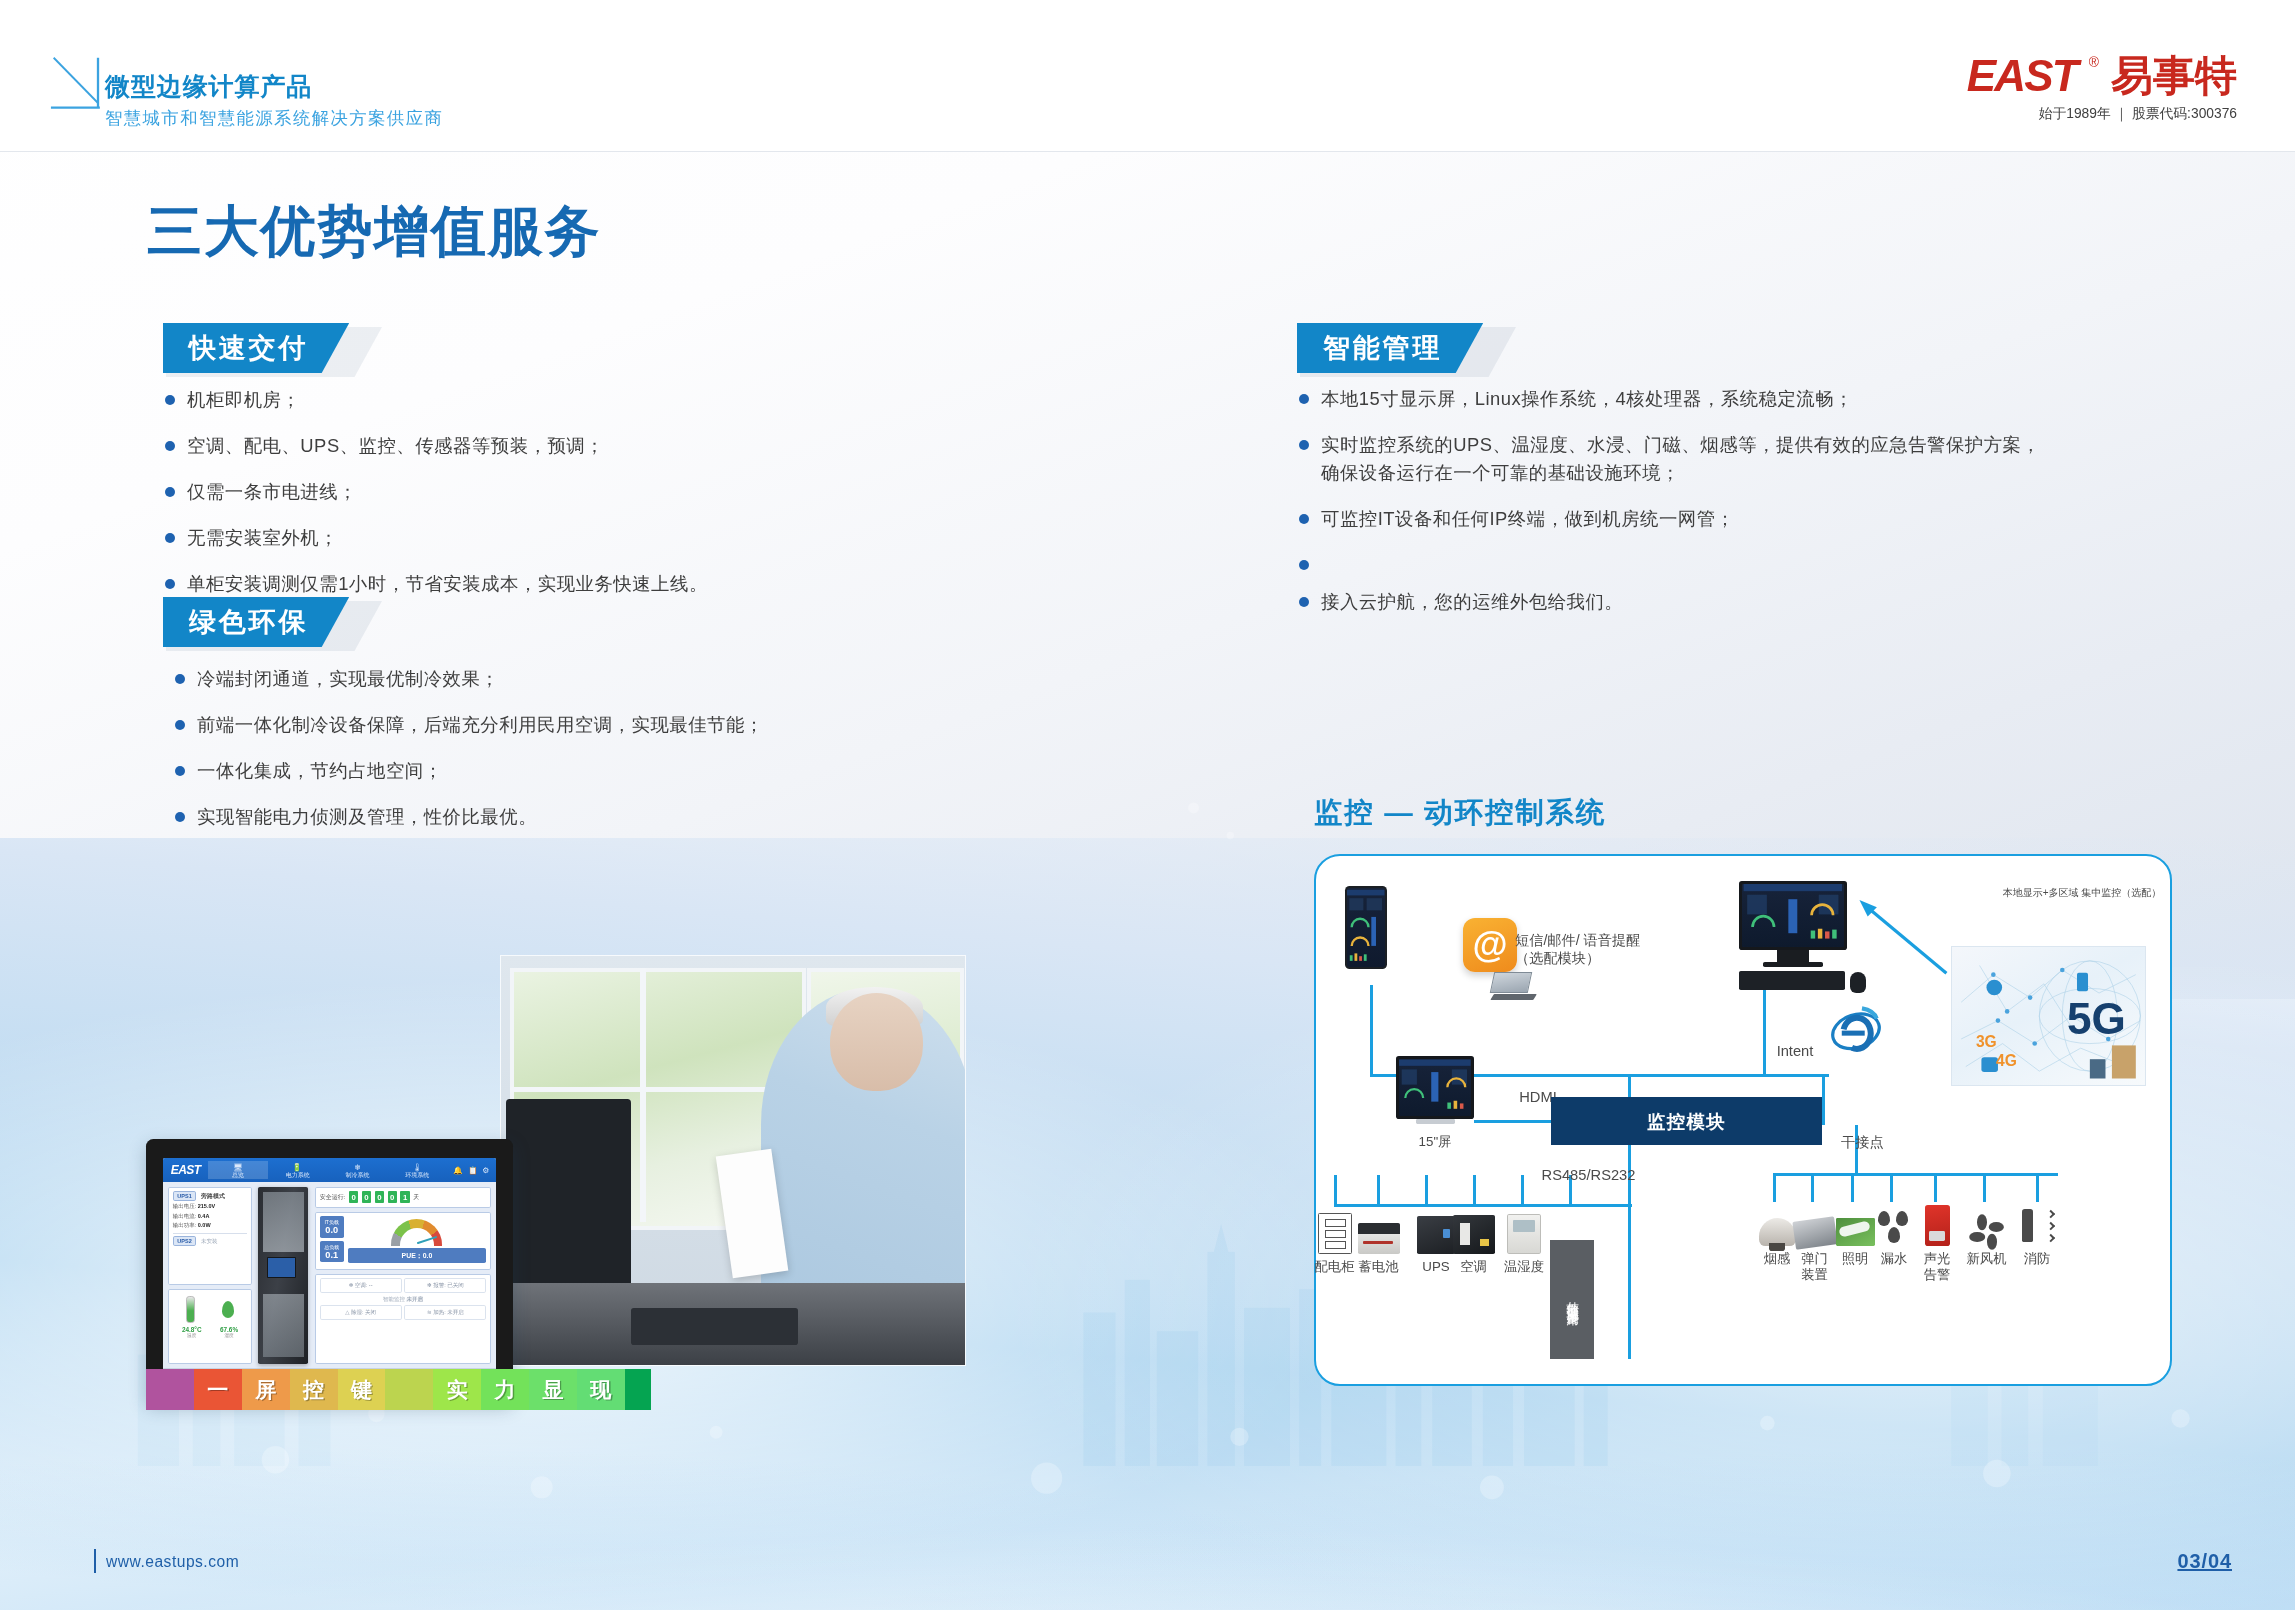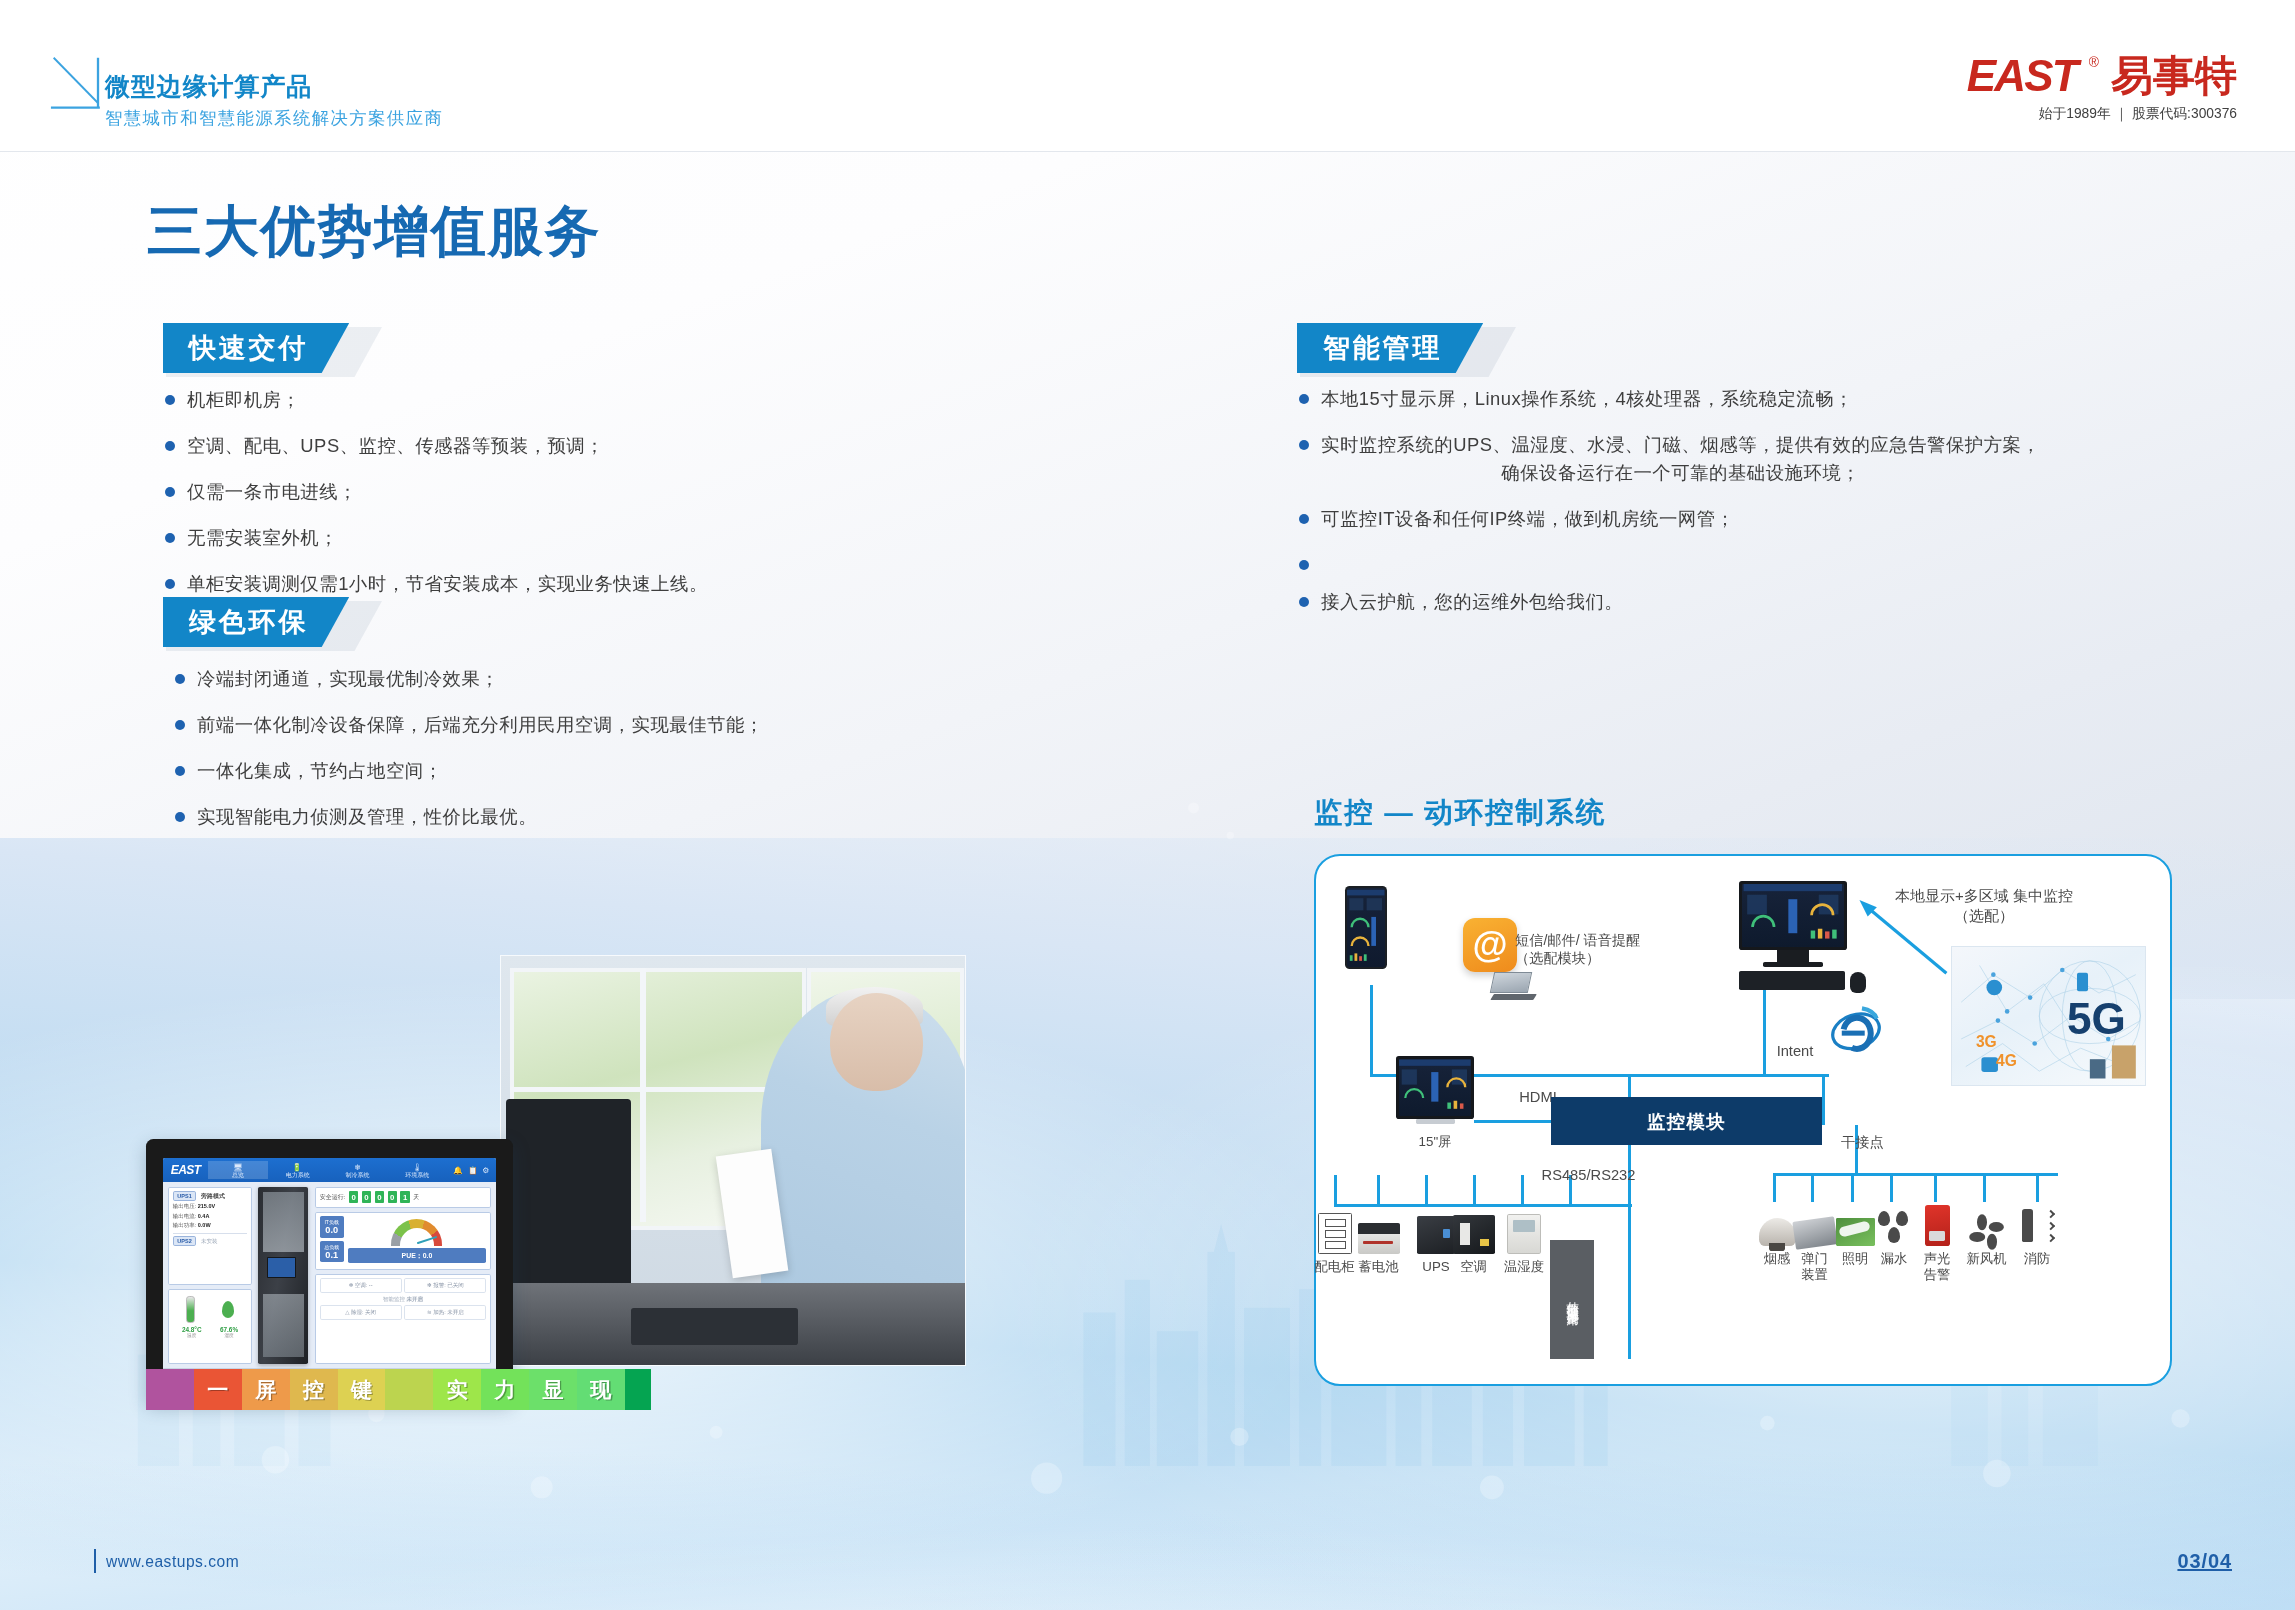--- a/index.html
+++ b/index.html
@@ -44,21 +44,21 @@
 
   
   .badge{position:absolute;height:50px;background:#1286c8;color:#fff;
          display:flex;align-items:center;padding:0 41px 0 26px;
          font-size:27px;font-weight:bold;letter-spacing:2.8px;
          clip-path:polygon(0 0,100% 0,calc(100% - 27.5px) 100%,0 100%);}
   .badge-shadow{position:absolute;height:50px;background:rgba(80,110,140,.10);
          clip-path:polygon(0 0,100% 0,calc(100% - 27.5px) 100%,0 100%);}
 
   
-  .bullets{position:absolute;text-align:center;}
+  .bullets{position:absolute;}
   .bi{display:flex;align-items:flex-start;margin-bottom:18.4px;}
   .bdot{width:10px;height:10px;border-radius:50%;background:#1e62b0;flex:0 0 10px;margin-top:9.2px;margin-right:12px;}
   .btext{font-size:18.4px;color:#3e3e3e;line-height:1.5;letter-spacing:0.5px;white-space:pre-line;}
 
   
   .photo-zone{position:absolute;left:146px;top:955px;width:817px;height:459px;}
   .photo-man{position:absolute;left:354px;top:0;width:464px;height:409px;overflow:hidden;
      border:1.8px solid rgba(255,255,255,.8);}
   .pm-wall{position:absolute;inset:0;background:linear-gradient(180deg,#dfe7ee 0%,#cdd8e2 100%);}
   .pm-window{position:absolute;left:2%;top:3%;width:62%;height:62%;
@@ -620,21 +620,21 @@
       </div>
   </div>
 
   
   <svg class="d-el" style="left:1832px;top:886px;width:119px;height:92px;" viewBox="0 0 260 200">
     <path d="M250 190 L70 40" stroke="#1a9fe0" stroke-width="7" fill="none"></path>
     <polygon points="60,30 98,46 78,66" fill="#1a9fe0"></polygon>
   </svg>
 
   
-  <div class="d-lbl" style="left:1883px;top:886px;width:202px;font-size:15px;line-height:1.35;">本地显示+多区域
+  <div class="d-lbl" style="left:1981px;top:886px;width:202px;font-size:10px;line-height:1.35;">本地显示+多区域
 集中监控（选配）</div>
   <div class="net-img" style="left:1951px;top:946px;width:193px;height:138px;">
     <svg viewBox="0 0 420 300" style="width:100%;height:100%;position:absolute;inset:0;">
       <g stroke="#9ec8e3" stroke-width="1.4" fill="none" opacity=".75">
         <path d="M20 120 L90 60 L170 110 L240 50 L320 100 L400 60"></path>
         <path d="M20 200 L100 160 L180 210 L260 150 L340 200 L410 160"></path>
         <path d="M60 40 L120 140 L200 80 L270 190 L350 120"></path>
         <path d="M30 260 L110 210 L190 270 L280 220 L380 260"></path>
         <ellipse cx="300" cy="150" rx="110" ry="120"></ellipse>
           <ellipse cx="300" cy="150" rx="60" ry="120"></ellipse>

